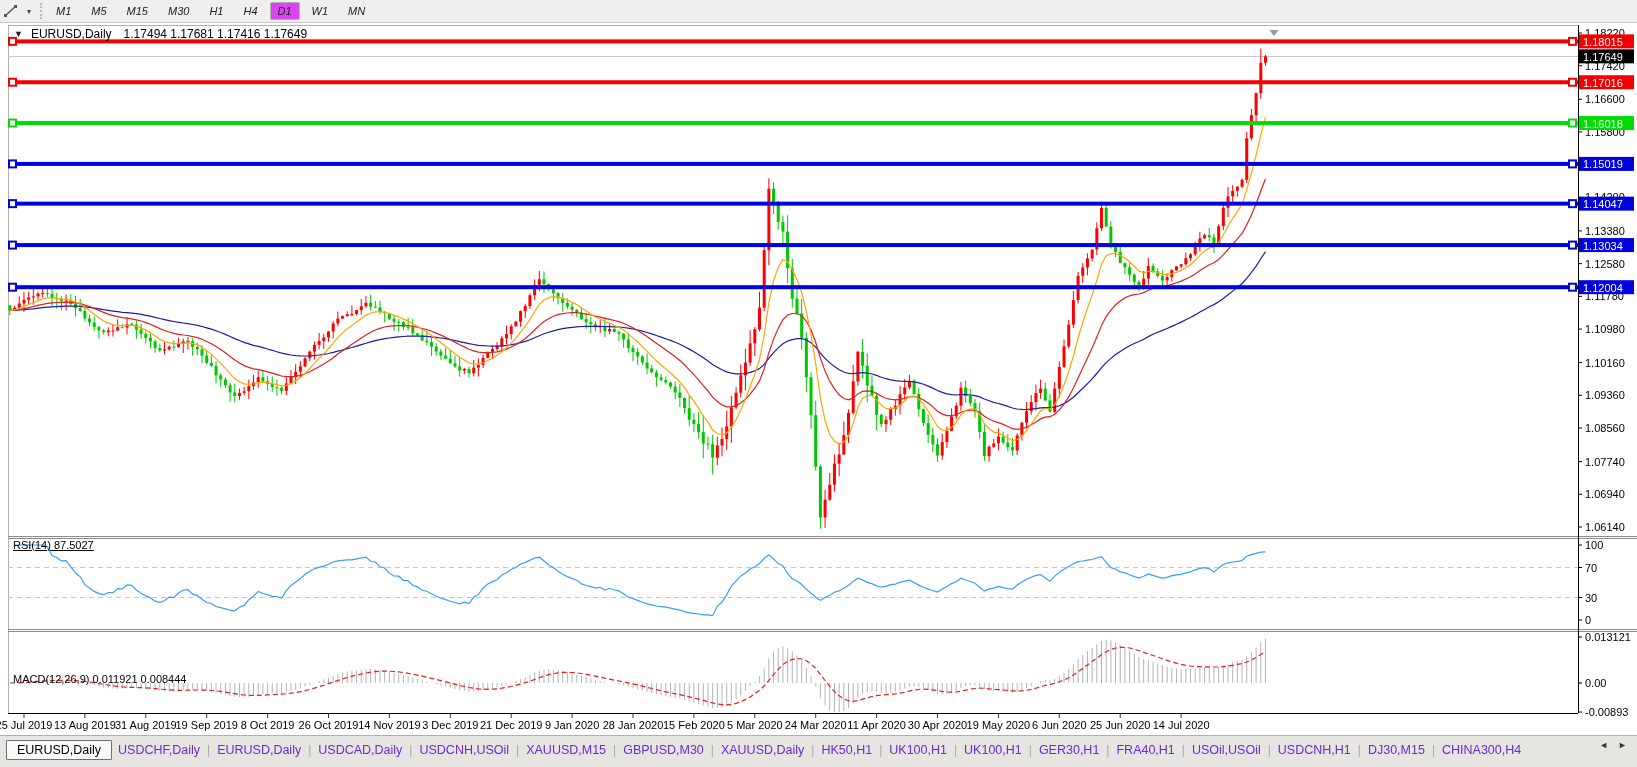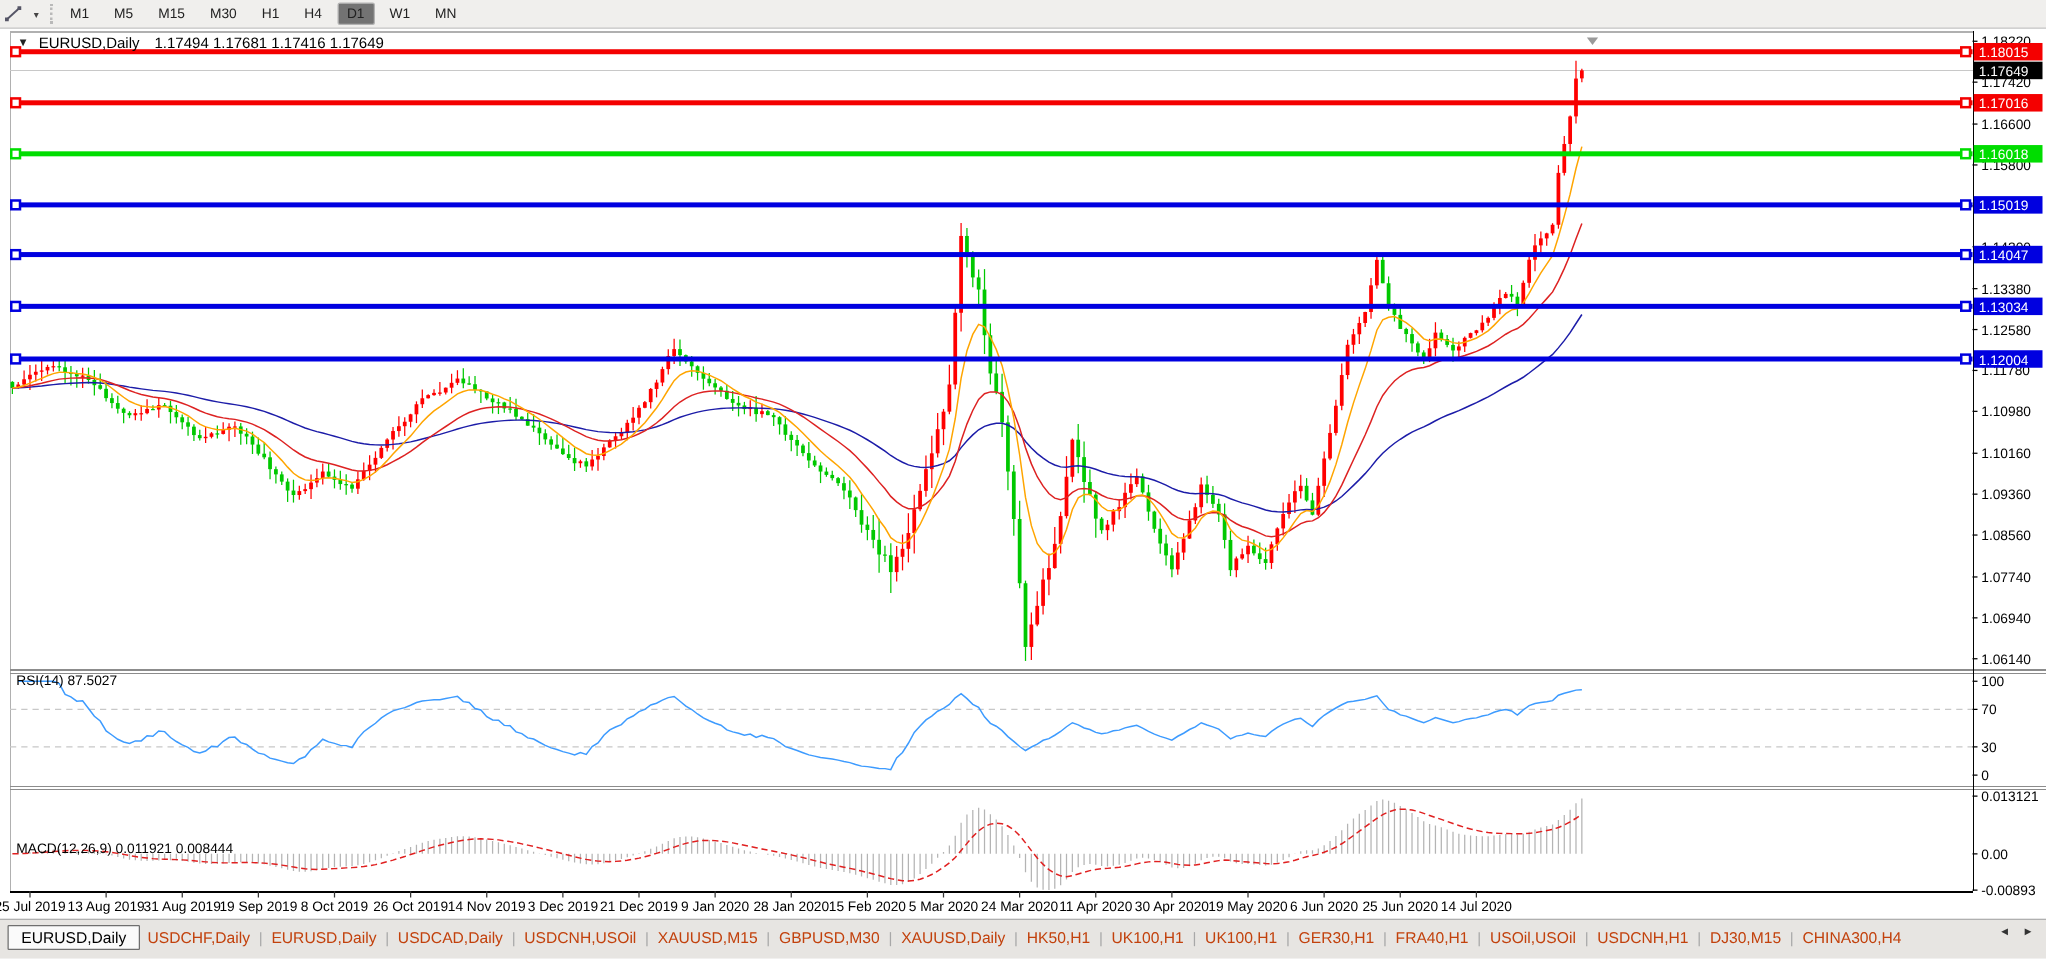--- a/index.html
+++ b/index.html
@@ -9,39 +9,39 @@
 
   
   #toolbar { position:absolute; left:0; top:0; width:1637px; height:23px;
              background:#f0efed; border-bottom:1px solid #c6c6c6;
              display:flex; align-items:center; z-index:30; }
   #tool-icon-btn { width:22px; height:20px; display:flex; align-items:center; justify-content:center; margin-left:0; }
   #tool-caret { font-size:8px; color:#444; width:14px; text-align:center; }
   .grip { height:16px; border-left:2px dotted #b9b9b9; margin:0 6px 0 4px; }
   .tf-btn { min-width:26px; padding:2px 7px; margin-right:4px; font-size:11px; color:#222;
             text-align:center; border:1px solid transparent; border-radius:2px; cursor:default; }
-  .tf-btn.active { background:#737373; border:1px solid #b3b3b3; }
+  .tf-btn.active { background:#d946ef; border:1px solid #b3b3b3; }
 
   
   #chart-svg { position:absolute; left:0; top:0; z-index:1; }
   #chart-title { position:absolute; left:14px; top:27px; font-size:12px; color:#000; z-index:10;
                  display:flex; align-items:center; gap:8px; white-space:nowrap; }
   #collapse-tri { font-size:9px; color:#222; }
   #title-name { letter-spacing:0; }
   #title-ohlc { margin-left:4px; }
   .panel-label { position:absolute; font-size:11px; color:#000; z-index:10; white-space:nowrap; }
-  #rsi-label  { left:13px; top:539px; }
+  #rsi-label  { left:13px; top:539px;text-decoration:underline; }
   #macd-label { left:13px; top:632px;margin-top:41px; }
 
   
   #tabbar { position:absolute; left:0; top:735px; width:1637px; height:32px;
             background:#e7e5e2; border-top:1px solid #b0b0b0; z-index:30;
             display:flex; align-items:flex-start; }
   #tab-strip { display:flex; align-items:center; height:24px; margin-top:2px; overflow:hidden; flex:1; }
-  .tab { font-size:12.5px; color:#c2410c; padding:2px 6px; white-space:nowrap; cursor:default; }
+  .tab { font-size:12.5px; color:#6d28d9; padding:2px 6px; white-space:nowrap; cursor:default; }
   .tab.active { background:#fafafa; color:#000; border:1px solid #6f6f6f; border-radius:1px;
                 padding:2px 10px; margin-left:6px; }
   .tab-sep { color:#a8a8a8; font-size:12px; padding:0 1px; }
   #tab-arrows { display:flex; align-items:center; gap:10px; padding:4px 10px 0 4px; }
   .tab-arrow { font-size:9px; color:#333; cursor:default; }
 </style>
 </head>
 <body>
 
 <div id="stage">
@@ -49,21 +49,21 @@
   <div id="toolbar">
     <div id="tool-icon-btn">
       <svg width="16" height="16">
         <line x1="2" y1="13" x2="13" y2="3" stroke="#556" stroke-width="1.5"></line>
         <rect x="1" y="11" width="3" height="3" fill="#556"></rect>
         <rect x="11" y="2" width="3" height="3" fill="#556"></rect>
       </svg>
     </div>
     <div id="tool-caret">▾</div>
     <div class="grip"></div>
-    <div id="tf-buttons" style="display:flex;align-items:flex-end;">
+    <div id="tf-buttons" style="display:flex;align-items:flex-end;font-style:italic;">
         <div class="tf-btn">M1</div>
         <div class="tf-btn">M5</div>
         <div class="tf-btn">M15</div>
         <div class="tf-btn">M30</div>
         <div class="tf-btn">H1</div>
         <div class="tf-btn">H4</div>
         <div class="tf-btn active">D1</div>
         <div class="tf-btn">W1</div>
         <div class="tf-btn">MN</div>
       </div>

